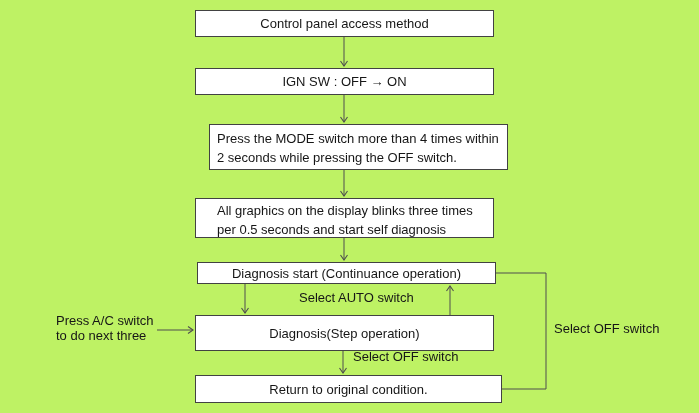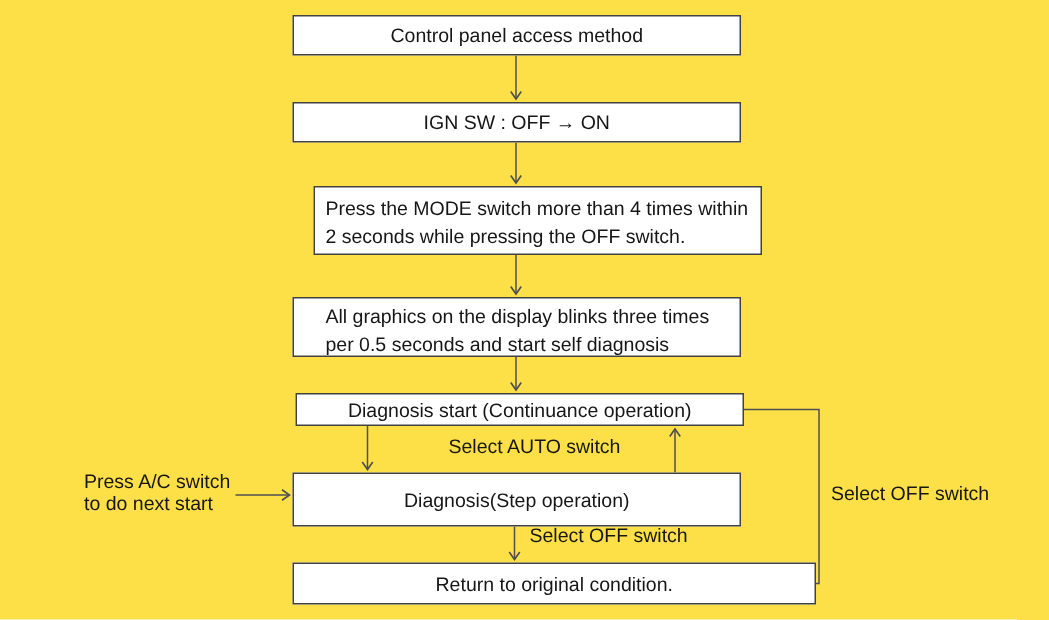--- a/index.html
+++ b/index.html
@@ -4,21 +4,21 @@
 <style>
   html, body {
     margin: 0;
     padding: 0;
     background: #ffffff;
   }
   .canvas {
     position: relative;
     width: 699px;
     height: 413px;
-    background: #fde047;
+    background: #bef264;
     font-family: "Liberation Sans", "DejaVu Sans", sans-serif;
     color: #161616;
     font-size: 13px;
     overflow: hidden;
   }
   .connectors {
     position: absolute;
     left: 0;
     top: 0;
     width: 699px;
@@ -48,21 +48,21 @@
   }
   .flow-label.two-line span { display: block; }
 
   
   #box-title           { left: 195px; top: 10px;  width: 299px; height: 27px; }
   #box-ign-sw          { left: 195px; top: 68px;  width: 299px; height: 27px; }
   #box-press-mode      { left: 209px; top: 124px; width: 299px; height: 46px; padding: 4px 4px 0 7px; }
   #box-graphics-blink  { left: 195px; top: 198px; width: 299px; height: 40px; padding: 2px 4px 12px 21px; }
   #box-diagnosis-start { left: 197px; top: 262px; width: 299px; height: 22px; }
   #box-diagnosis-step  { left: 195px; top: 315px; width: 299px; height: 36px; }
-  #box-return          { left: 195px; top: 375px; width: 349px; height: 28px; }
+  #box-return          { left: 195px; top: 375px; width: 307px; height: 28px; }
 
   
   #label-select-auto       { left: 299px; top: 290px; }
   #label-select-off-bottom { left: 353px; top: 349px; }
   #label-select-off-right  { left: 554px; top: 321px; }
   #label-press-ac          { left: 56px;  top: 313px; }
 </style>
 </head>
 <body>
 
@@ -106,16 +106,16 @@
   <div class="box" id="box-return">Return to original condition.</div>
 
   <div class="flow-label" id="label-select-auto">Select AUTO switch</div>
 
   <div class="flow-label" id="label-select-off-bottom">Select OFF switch</div>
 
   <div class="flow-label" id="label-select-off-right">Select OFF switch</div>
 
   <div class="flow-label two-line" id="label-press-ac">
     <span>Press A/C switch</span>
-    <span>to do next start</span>
+    <span>to do next three</span>
   </div>
 
 </div>
 
 </body></html>

